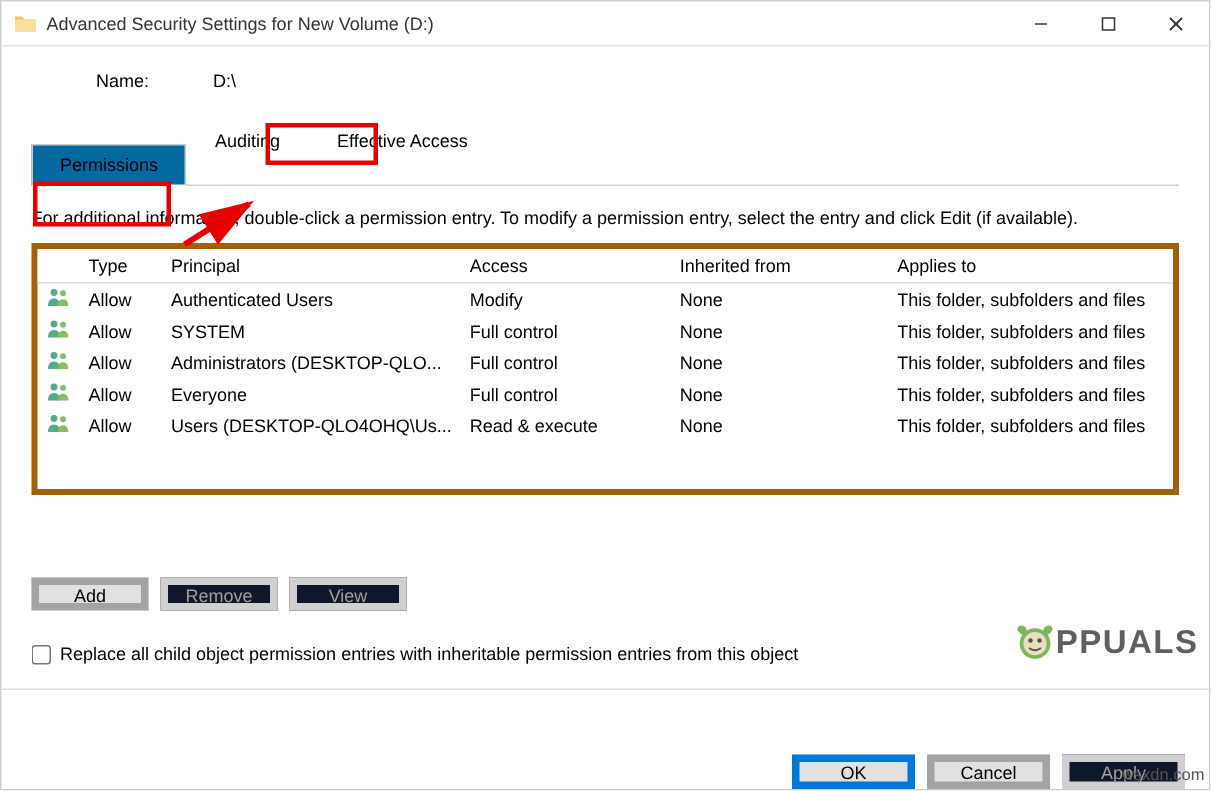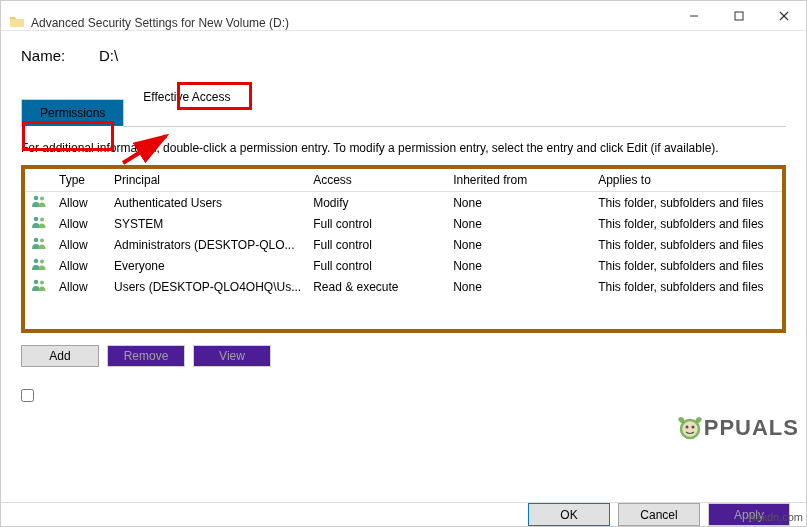--- a/index.html
+++ b/index.html
@@ -17,21 +17,21 @@
       width: 807px;
       height: 527px;
       border: 1px solid #ccc;
       background: #fff;
       display: flex;
       flex-direction: column;
     }
     .titlebar {
       height: 30px;
       display: flex;
-      align-items: flex-end;
+      align-items: center;
       padding-left: 8px;
       border-bottom: 1px solid #e5e5e5;
     }
     .titlebar-icon {
       width: 16px;
       height: 16px;
       margin-right: 6px;
       display: inline-flex;
       align-items: center;
       justify-content: center;
@@ -46,21 +46,21 @@
       justify-content: center;
       font-family: sans-serif;
       color: #333;
     }
     .content {
       padding: 16px 20px 8px 20px;
       flex: 1;
       display: flex;
       flex-direction: column;
     }
-    .info-row { display: flex; margin-bottom: 10px; font-size:15px;}
+    .info-row { display: flex; margin-bottom: 10px; font-size:12px;margin-left:43px;}
     .info-label { width: 78px; color:#000;}
     .info-value { color:#000;}
     .shield-icon { width:16px; height:16px; margin-left:10px; margin-right:3px; display:inline-flex; align-items:center; justify-content:center;}
     .change-link { color:#0066cc; text-decoration: underline; cursor: pointer;}
     .tabs {
       display: flex;
       border-bottom: 1px solid #ccc;
       margin-top: 8px;
     }
     .tab {
@@ -102,27 +102,28 @@
     .col-type { width: 55px;}
     .col-principal { width: 195px;}
     .col-access { width: 140px;}
     .col-inherited { width: 145px;}
     .col-applies { }
     .user-icon { width:16px; height:14px; display:inline-block;}
     .btn-row { margin-top: 12px; display:flex; gap:8px;}
     .btn {
       min-width: 78px;
       height: 22px;
-      border: 1px solid #a3a3a3;
+      border: 5px solid #a3a3a3;
       background: #e1e1e1;
       font-size: 12px;
       cursor: pointer;
       padding: 0 10px;
-    }
-    .btn:disabled, .btn.disabled { color:#a0a0a0; background:#4c1d95; border-color:#d0d0d0; cursor:default;}
+      margin-top: 43px;
+    }
+    .btn:disabled, .btn.disabled { color:#a0a0a0; background:#0f172a; border-color:#d0d0d0; cursor:default;}
     .checkbox-row { display:flex; align-items:center; margin-top:22px; font-size:12px;}
     .checkbox-row input { margin-right:6px; width:13px; height:13px;}
     .footer {
       border-top: 1px solid #ddd;
       padding: 0 16px;
       display: flex;
       justify-content: flex-end;
       gap: 8px;
     }
     .footer .btn { min-width:82px; height:23px;}
@@ -189,20 +190,21 @@
   </div>
 
   <div class="content">
     <div class="info-row">
       <span class="info-label">Name:</span>
       <span class="info-value">D:\</span>
     </div>
 
     <div class="tabs">
       <div class="tab active">Permissions</div>
+      <div class="tab">Auditing</div>
       <div class="tab">Effective Access</div>
     </div>
 
     <div class="tab-info">For additional information, double-click a permission entry. To modify a permission entry, select the entry and click Edit (if available).</div>
 
     <div class="table-wrap">
       <table>
         <colgroup>
           <col class="col-icon">
             <col class="col-type">
@@ -292,20 +294,21 @@
     </div>
 
     <div class="btn-row">
       <button class="btn">Add</button>
       <button class="btn disabled" disabled="">Remove</button>
       <button class="btn disabled" disabled="">View</button>
     </div>
 
     <label class="checkbox-row">
       <input type="checkbox" style="">
+      <span>Replace all child object permission entries with inheritable permission entries from this object</span>
     </label>
   </div>
 
   <div class="footer">
     <button class="btn primary">OK</button>
     <button class="btn">Cancel</button>
     <button class="btn disabled" disabled="">Apply</button>
   </div>
 
 </div>

